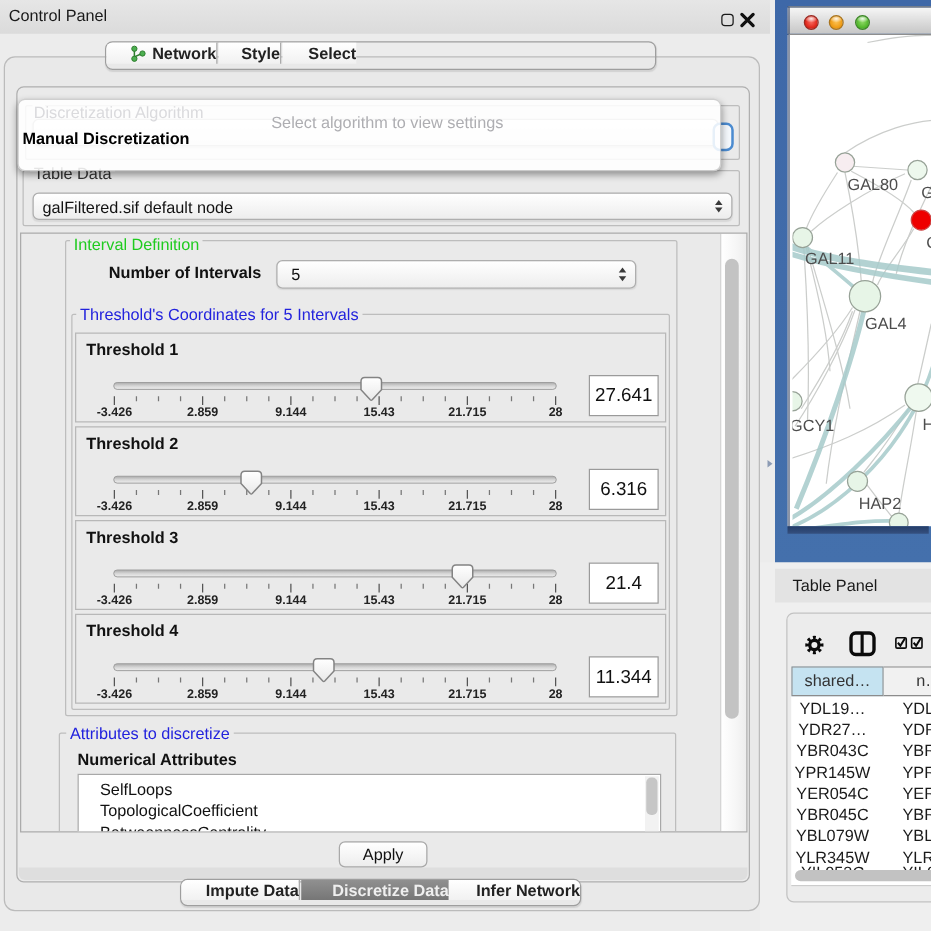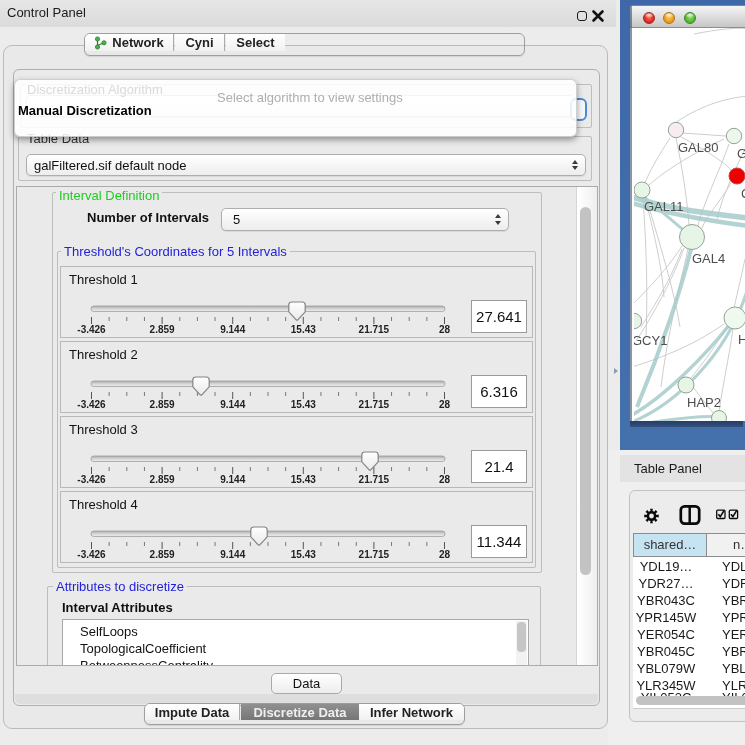--- a/index.html
+++ b/index.html
@@ -1,32 +1,32 @@
 <!DOCTYPE html>
 <html><head>
 <meta charset="utf-8">
 <style>
 * { margin:0; padding:0; box-sizing:border-box; }
 html,body { width:745px; height:745px; overflow:hidden; }
 body { font-family:"Liberation Sans", sans-serif; background:#ECECEC; position:relative; }
 .abs { position:absolute; }
-.seg { position:absolute; top:0; bottom:4px; display:flex; align-items:center; justify-content:center;
+.seg { position:absolute; top:0; bottom:4px; display:flex; align-items:center; justify-content:flex-end;
   font-size:13px; font-weight:bold; color:#222; background:linear-gradient(#FFFFFF,#F1F1F1); }
 .seg.dark { background:linear-gradient(#909090,#767676); color:#EFEFEF; }
 .groupbox { position:absolute; border:1px solid #BDBDBD; border-radius:2px; }
 .grouptitle { position:absolute; font-size:13px; color:#333; background:#EAEAEA; padding:0 3px; }
 .combo { position:absolute; border:1px solid #AEAEAE; border-radius:5px;
   background:linear-gradient(#FFFFFF,#EDEDED); font-size:13px; color:#111;
   display:flex; align-items:center; box-shadow:0 1px 1px rgba(0,0,0,0.08);}
 .combo .arrows { position:absolute; right:7px; top:0; bottom:0; display:flex; flex-direction:column; justify-content:center; }
 .combo .arrows i { display:block; width:0; height:0; border-left:3.5px solid transparent; border-right:3.5px solid transparent; }
 .combo .arrows i.up { border-bottom:4.5px solid #3a3a3a; margin-bottom:2.5px; }
 .combo .arrows i.dn { border-top:4.5px solid #3a3a3a; }
 .rowbox { position:absolute; left:60px; width:473px; height:72px; border:1px solid #B8B8B8; }
-.rowlabel { position:absolute; left:8px; top:5px; font-size:13px; font-weight:normal; color:#111; }
+.rowlabel { position:absolute; left:8px; top:5px; font-size:13px; font-weight:bold; color:#111; }
 .valfield { position:absolute; left:410px; top:33px; width:56px; height:33px; background:#fff;
   border:1px solid #9A9A9A; font-size:15px; color:#111; text-align:center; line-height:31px; }
 </style>
 </head>
 <body>
 
 <div class="abs" style="left:620px; top:0; width:125px; height:450px; background:linear-gradient(180deg,#3E68A8,#4470AC);"></div>
 
 <div class="abs" style="left:630px; top:5px; width:115px; height:422px;">
   <div class="abs" style="left:0; top:0; width:115px; height:23px; background:linear-gradient(#F6F6F6,#C6C6C6); border-bottom:1px solid #8E8E8E; border-top:1px solid #848484; border-left:2px solid rgba(44,60,92,0.55);">
@@ -145,21 +145,21 @@
     <svg width="13" height="14" style="margin-right:5px;">
         <path d="M3.5 4.5 L3.5 9.5 M3.5 9.5 L8.8 7.2" stroke="#2E7D2E" stroke-width="1.2" fill="none"></path>
       <g fill="#4CAF50" stroke="#2E7D2E" stroke-width="0.8">
       <circle cx="3.5" cy="3" r="2.1"></circle>
           <circle cx="3.5" cy="11" r="2.1"></circle>
           <circle cx="10" cy="6.8" r="2.1"></circle>
         </g>
     </svg>
     Network
   </div>
-  <div class="seg" style="left:90px; width:50px; border-right:1px solid #ABABAB;">Cyni</div>
+  <div class="seg" style="left:90px; width:50px; border-right:1px solid #ABABAB;">Style</div>
   <div class="seg" style="left:141px; width:59px;">Select</div>
   <div class="seg" style="left:313px; width:128px;margin-top:38px;">jActiveMNodules</div>
 </div>
 
 <div class="abs" style="left:3px; top:45px; width:605px; height:684px; background:#E9E9E9; border:1px solid #BBB; border-radius:9px;"></div>
 
 <div class="abs" style="left:13px; top:69px; width:587px; height:637px; background:#EAEAEA; border:1px solid #AFAFAF; border-radius:6px;">
   <div class="abs" style="left:1px; bottom:1px; width:583px; height:10px; background:#DEDEDE; border-radius:0 0 5px 5px;"></div>
 </div>
 
@@ -381,29 +381,29 @@
         <text x="290.9" y="38" font-size="10" font-weight="bold" fill="#222" text-anchor="middle" font-family="Liberation Sans, sans-serif">21.715</text>
         <line x1="361.5" y1="22" x2="361.5" y2="29" stroke="#555" stroke-width="1"></line>
         <text x="361.5" y="38" font-size="10" font-weight="bold" fill="#222" text-anchor="middle" font-family="Liberation Sans, sans-serif">28</text>
         <path d="M 167.8,16.8 L 167.8,10 Q 167.8,7 170.8,7 L 181.2,7 Q 184.2,7 184.2,10 L 184.2,16.8 L 176.8,24.8 Q 176,25.5 175.2,24.8 Z" fill="url(#th3)" stroke="#838383" stroke-width="1.2"></path>
       </svg>
     <div class="valfield">11.344</div>
   </div>
 
   <div class="groupbox" style="left:30px; top:399px; width:494px; height:90px;"></div>
   <div class="grouptitle" style="left:36px; top:392px; color:#2222DD;">Attributes to discretize</div>
-  <div class="abs" style="left:45px; top:413px; font-size:13px; font-weight:bold; color:#111;">Interval Attributes</div>
+  <div class="abs" style="left:45px; top:413px; font-size:13px; font-weight:bold; color:#111;">Numerical Attributes</div>
   <div class="abs" style="left:45px; top:432px; width:467px; height:60px; background:#fff; border:1px solid #A8A8A8; font-size:13px; color:#111;">
     <div style="padding:3px 0 0 17px; line-height:17px;">SelfLoops<br>TopologicalCoefficient<br>BetweennessCentrality</div>
     <div class="abs" style="right:1px; top:1px; width:11px; height:58px; background:#F2F2F2;"></div>
     <div class="abs" style="right:2px; top:2px; width:9px; height:30px; background:#C6C6C6; border-radius:4px;"></div>
   </div>
 </div>
 
-<div class="abs" style="left:271px; top:673px; width:71px; height:21px; border:1px solid #A9A9A9; border-radius:5px; background:linear-gradient(#FFFFFF,#EDEDED); font-size:13px; color:#111; text-align:center; line-height:19px;">Data</div>
+<div class="abs" style="left:271px; top:673px; width:71px; height:21px; border:1px solid #A9A9A9; border-radius:5px; background:linear-gradient(#FFFFFF,#EDEDED); font-size:13px; color:#111; text-align:center; line-height:19px;">Apply</div>
 
 <div class="abs" style="left:144px; top:703px; width:321px; height:22px; border:1px solid #9E9E9E; border-radius:6px; overflow:hidden; box-shadow:0 1px 1px rgba(0,0,0,0.1);padding-left:48px;">
   <div class="seg" style="left:0; width:95px; border-right:1px solid #ABABAB;">Impute Data</div>
   <div class="seg dark" style="left:96px; width:118px;">Discretize Data</div>
   <div class="seg" style="left:214px; width:105px;">Infer Network</div>
 </div>
 
 <div class="abs" style="left:14px; top:79px; width:563px; height:58px; background:rgba(255,255,255,0.87); border-radius:6px; border:1px solid rgba(120,120,120,0.35); box-shadow:0 3px 6px rgba(0,0,0,0.38);">
   <div class="abs" style="left:12px; top:2px; font-size:13px; color:#DadaDD;">Discretization Algorithm</div>
   <div class="abs" style="left:202px; top:10px; font-size:13px; color:#AEAEB2;">Select algorithm to view settings</div>

